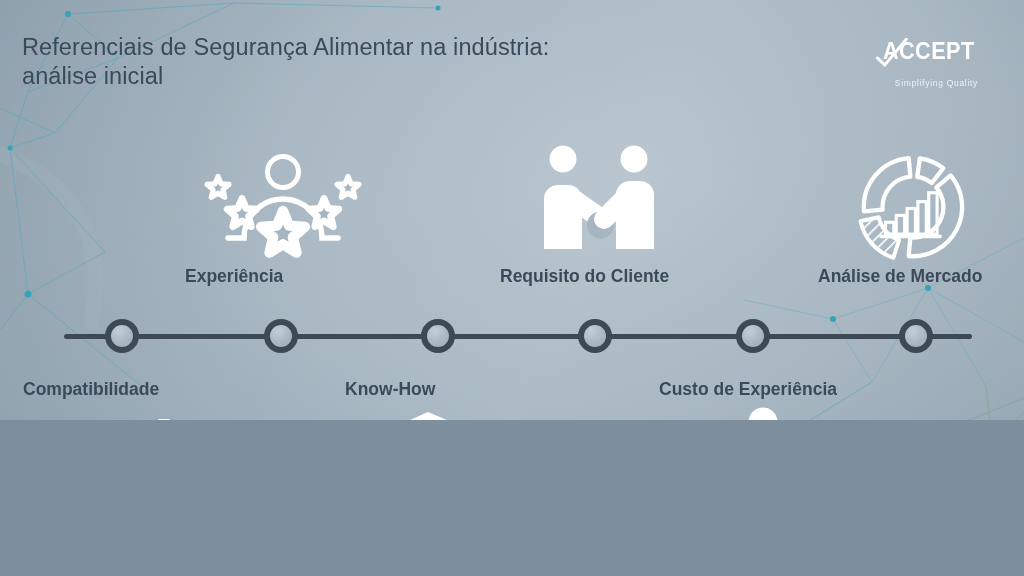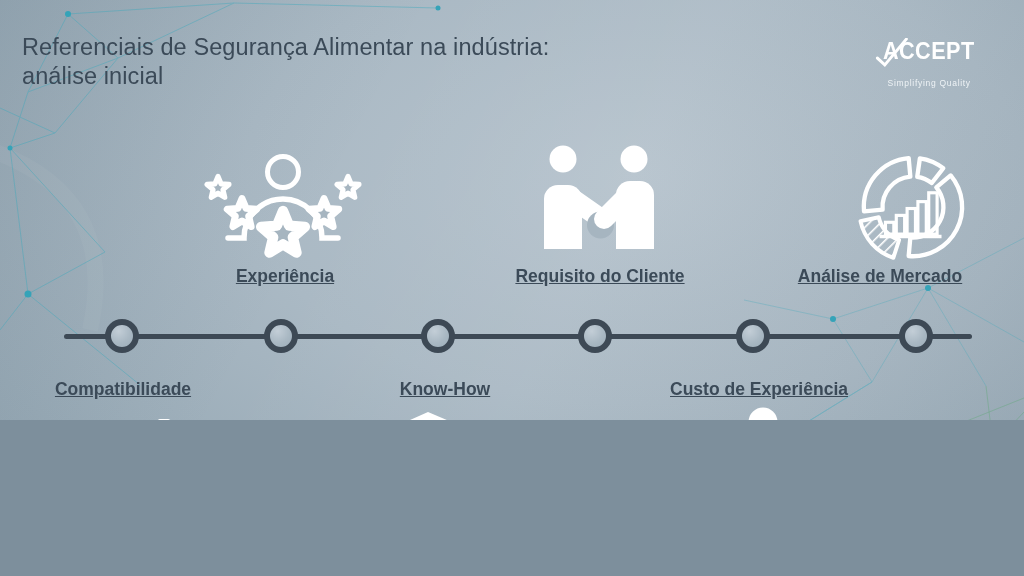--- a/index.html
+++ b/index.html
@@ -9,32 +9,32 @@
     background:radial-gradient(95% 135% at 62% 42%, #b6c3cd 0%, #aab9c4 40%, #98aab6 74%, #8c9fac 100%);
   }
   .slide::before{
     content:"";position:absolute;inset:0;pointer-events:none;
     background:linear-gradient(118deg, rgba(55,75,90,.10) 0%, rgba(55,75,90,0) 35%,
                rgba(255,255,255,.05) 58%, rgba(70,90,105,.09) 100%);
   }
   .bg-net{position:absolute;left:0;top:0;pointer-events:none;}
   .title{position:absolute;left:22px;top:33px;font-size:23.5px;line-height:1.24;
          color:#3b4a58;letter-spacing:.1px;}
-  .logo{position:absolute;right:46px;top:38px;text-align:center;color:#ffffff;}
+  .logo{position:absolute;right:46px;top:38px;text-align:right;color:#ffffff;}
   .logo-word{position:relative;display:inline-block;font-size:23px;font-weight:700;
              letter-spacing:.5px;transform:scaleX(.94);}
   .logo-check{position:absolute;left:-8px;top:0px;}
   .logo-tag{font-size:8.5px;letter-spacing:.7px;color:#eef3f6;margin-top:13px;}
   .tl-line{position:absolute;left:64px;top:334px;width:908px;height:5px;
            background:#3d4955;border-radius:3px;}
   .node{position:absolute;top:319px;width:22px;height:22px;border:6px solid #3d4955;
         border-radius:50%;
         background:radial-gradient(circle at 35% 28%, #c3ced7 0%, #a9b8c3 55%, #9cadb9 100%);}
   .lbl{position:absolute;width:200px;font-size:17.5px;font-weight:700;color:#3b4a58;
-       text-align:center;letter-spacing:0px;text-decoration:underline;}
+       text-align:left;letter-spacing:0px;}
   .icon{position:absolute;}
 </style>
 </head>
 <body>
 
 <div class="slide">
 
   <svg class="bg-net" width="1024" height="576" viewBox="0 0 1024 576">
     <path d="M-20,520 Q250,450 540,545 T1060,495" stroke="#ffffff" opacity="0.05" stroke-width="22" fill="none"></path>
     <path d="M-10,150 Q120,195 90,330" stroke="#ffffff" opacity="0.04" stroke-width="16" fill="none"></path>
@@ -95,21 +95,21 @@
   <div class="node" style="left:421px"></div>
   <div class="node" style="left:578px"></div>
   <div class="node" style="left:736px"></div>
   <div class="node" style="left:899px"></div>
 
   <div class="lbl" style="left:23px;top:379px">Compatibilidade</div>
   <div class="lbl" style="left:185px;top:266px">Experiência</div>
   <div class="lbl" style="left:345px;top:379px">Know-How</div>
   <div class="lbl" style="left:500px;top:266px">Requisito do Cliente</div>
   <div class="lbl" style="left:659px;top:379px">Custo de Experiência</div>
-  <div class="lbl" style="left:780px;top:266px">Análise de Mercado</div>
+  <div class="lbl" style="left:818px;top:266px">Análise de Mercado</div>
 
   <svg class="icon" style="left:198px;top:146px" width="170" height="122" viewBox="0 0 170 122">
     <defs>
       <path id="star" d="M0,-10 L2.64,-3.64 L9.51,-3.09 L4.28,1.39 L5.88,8.09 L0,4.5 L-5.88,8.09 L-4.28,1.39 L-9.51,-3.09 L-2.64,-3.64 Z"></path>
     </defs>
     <circle cx="85" cy="26" r="15.5" stroke="#ffffff" stroke-width="5" fill="none"></circle>
     <path d="M30,92 h16 a39,39 0 0 1 78,0 h16" stroke="#ffffff" stroke-width="5.5" fill="none" stroke-linecap="round"></path>
     <g stroke="#ffffff" fill="#a6b5c0" stroke-linejoin="round">
       <use href="#star" transform="translate(20,42) scale(1.15)" stroke-width="4.5" vector-effect="non-scaling-stroke"></use>
       <use href="#star" transform="translate(150,42) scale(1.15)" stroke-width="4.5" vector-effect="non-scaling-stroke"></use>

